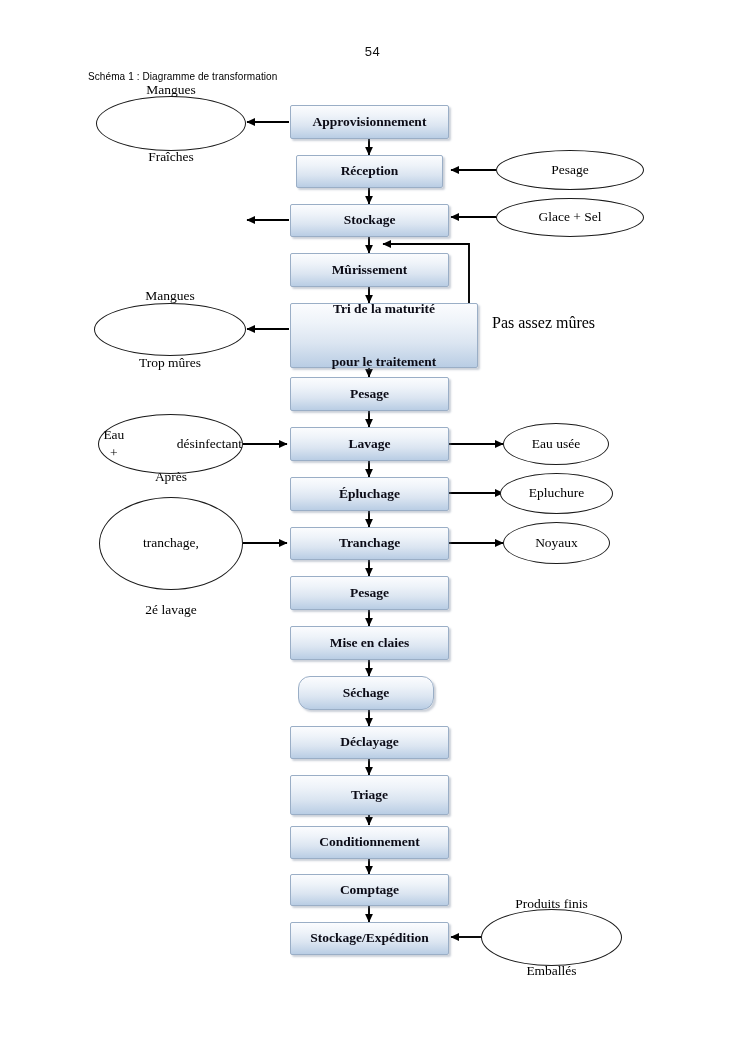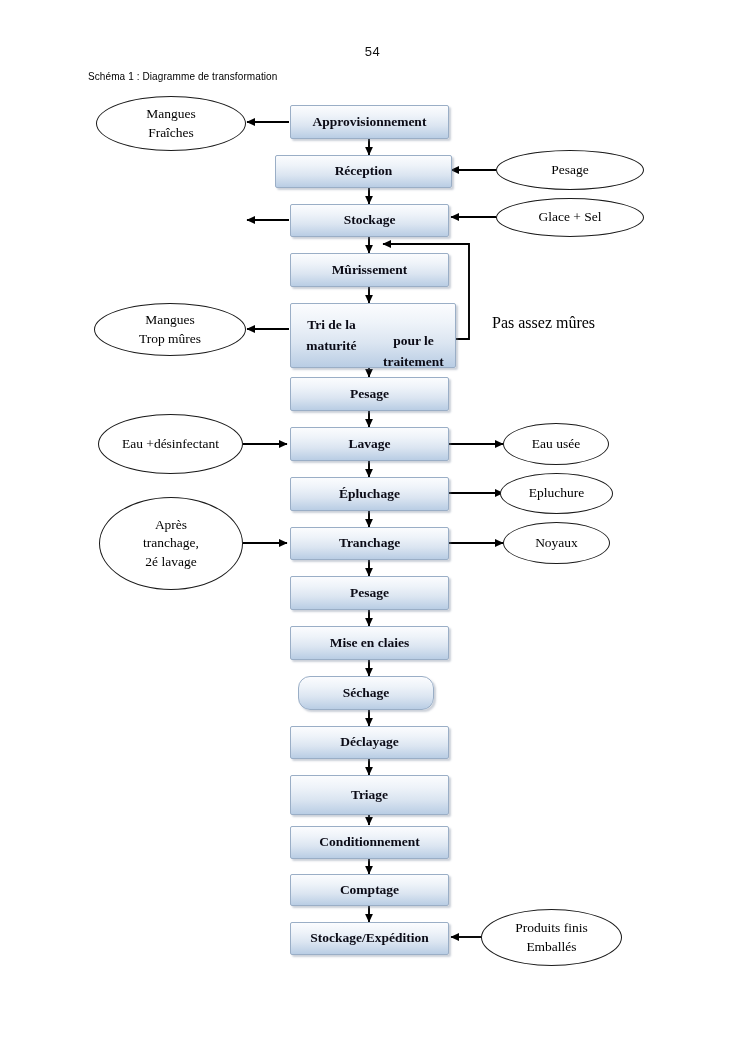--- a/index.html
+++ b/index.html
@@ -38,20 +38,21 @@
   
   .ell{
     position:absolute;box-sizing:border-box;
     border:1.4px solid #1a1a1a;border-radius:50%;
     background:#fff;
     display:flex;align-items:center;justify-content:center;
     text-align:center;
     font-family:"Liberation Serif","DejaVu Serif",serif;
     font-size:13.5px;font-weight:normal;color:#000;
     line-height:1.35;
+    gap:48px;
   }
 
   .note{
     position:absolute;
     font-family:"Liberation Serif","DejaVu Serif",serif;
     font-size:16px;color:#000;white-space:nowrap;
   }
   svg{position:absolute;left:0;top:0;overflow:visible;}
 </style>
 </head>
@@ -110,33 +111,33 @@
       <line x1="449" y1="543" x2="503" y2="543"></line>
     </g>
 
     <path d="M449,339 L469,339 L469,244 L383,244" stroke="#000" stroke-width="1.9" fill="none" marker-end="url(#ah)"></path>
   </svg>
 
   <div class="pbox" style="left:290px;top:105px;width:159px;height:34px;">
     <span>Approvisionnement</span>
   </div>
 
-  <div class="pbox" style="left:275px;top:155px;width:177px;height:33px;">
+  <div class="pbox" style="left:296px;top:155px;width:147px;height:33px;">
     <span>Réception</span>
   </div>
 
   <div class="pbox" style="left:290px;top:204px;width:159px;height:33px;">
     <span>Stockage</span>
   </div>
 
   <div class="pbox" style="left:290px;top:253px;width:159px;height:34px;">
     <span>Mûrissement</span>
   </div>
 
-  <div class="pbox" style="left:290px;top:303px;width:166px;height:65px;text-align:center;">
+  <div class="pbox" style="left:290px;top:303px;width:188px;height:65px;flex-direction:column;text-align:center;">
     <span>Tri de la maturité</span>
     <span class="l2">pour le traitement</span>
   </div>
 
   <div class="pbox" style="left:290px;top:377px;width:159px;height:34px;">
     <span>Pesage</span>
   </div>
 
   <div class="pbox" style="left:290px;top:427px;width:159px;height:34px;">
     <span>Lavage</span>

